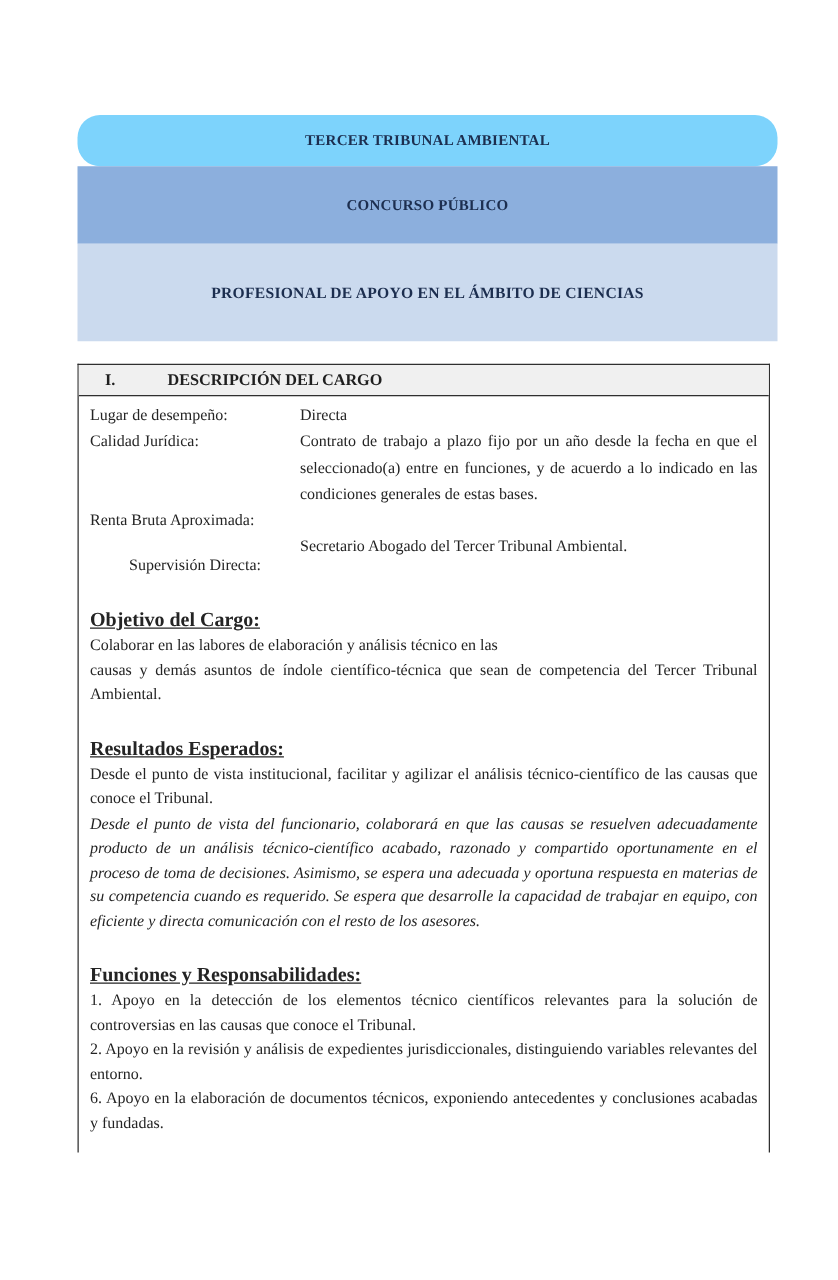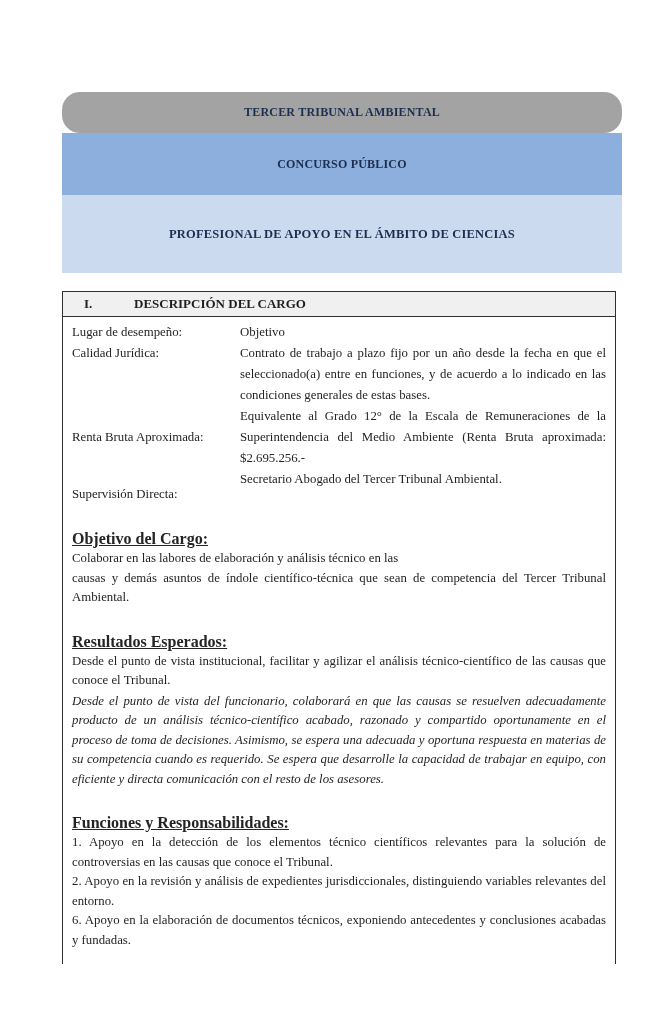--- a/index.html
+++ b/index.html
@@ -24,37 +24,37 @@
                 display:flex; align-items:center; font-weight:bold; font-size:13px;
                 color:#1f1f1f; padding-left:21px; }
   .box-header .num { width:50px; }
   .box-body { padding:5px 9px 14px 9px; font-size:12.8px; line-height:21px; }
 
   
   .field-row { display:flex; align-items:flex-start; }
   .field-label { width:168px; flex:none; }
   .field-value { flex:1; text-align:justify; }
   .field-row.center-label .field-label { align-self:center; }
-  .field-row.low-label .field-label { margin-top:15px; }
+  .field-row.low-label .field-label { margin-top:15px;text-align:center; }
 
   
   .section-heading { font-weight:bold; text-decoration:underline; margin-top:23px;
                      font-size:16px; }
   .para { text-align:justify; line-height:19.5px; }
   .para.gap-top { margin-top:1px;font-style:italic; }
 
   [data-interactable="false"] { cursor:default; }
 </style>
 </head>
 <body>
 
 <div class="page" data-interactable="false">
 
   <div class="banner" data-interactable="false">
-    <div class="band band-1" data-interactable="false" style="background: #a3a3a3; border-radius: 18px;">
+    <div class="band band-1" data-interactable="false" style="background: #7dd3fc; border-radius: 18px;">
       <span data-interactable="false">TERCER TRIBUNAL AMBIENTAL</span>
     </div>
     <div class="band band-2" data-interactable="false" style="background: rgb(140, 175, 221);">
       <span data-interactable="false">CONCURSO PÚBLICO</span>
     </div>
     <div class="band band-3" data-interactable="false" style="background: rgb(203, 218, 238);">
       <span data-interactable="false">PROFESIONAL DE APOYO EN EL ÁMBITO DE CIENCIAS</span>
     </div>
   </div>
 
@@ -62,31 +62,30 @@
 
     <div class="box-header" data-interactable="false">
       <span class="num" data-interactable="false">I.</span>
       <span data-interactable="false">DESCRIPCIÓN DEL CARGO</span>
     </div>
 
     <div class="box-body" data-interactable="false">
 
       <div class="field-row" data-interactable="false">
         <div class="field-label" data-interactable="false">Lugar de desempeño:</div>
-        <div class="field-value" data-interactable="false">Objetivo</div>
+        <div class="field-value" data-interactable="false">Directa</div>
       </div>
 
       <div class="field-row" data-interactable="false">
         <div class="field-label" data-interactable="false">Calidad Jurídica:</div>
         <div class="field-value" data-interactable="false">Contrato de trabajo a plazo fijo por un año desde la fecha en que el seleccionado(a) entre en funciones, y de acuerdo a lo indicado en las condiciones generales de estas bases.</div>
       </div>
 
       <div class="field-row center-label" data-interactable="false">
         <div class="field-label" data-interactable="false">Renta Bruta Aproximada:</div>
-        <div class="field-value" data-interactable="false">Equivalente al Grado 12° de la Escala de Remuneraciones de la Superintendencia del Medio Ambiente (Renta Bruta aproximada: $2.695.256.-</div>
       </div>
 
       <div class="field-row low-label" data-interactable="false">
         <div class="field-label" data-interactable="false">Supervisión Directa:</div>
         <div class="field-value" data-interactable="false">Secretario Abogado del Tercer Tribunal Ambiental.</div>
       </div>
 
       <div class="section-heading" data-interactable="false">Objetivo del Cargo:</div>
       <p class="para" data-interactable="false"><span data-interactable="false">Colaborar en las labores de elaboración y análisis técnico en las</span><br><span data-interactable="false">causas y demás asuntos de índole científico-técnica que sean de competencia del Tercer Tribunal Ambiental.</span></p>
 

